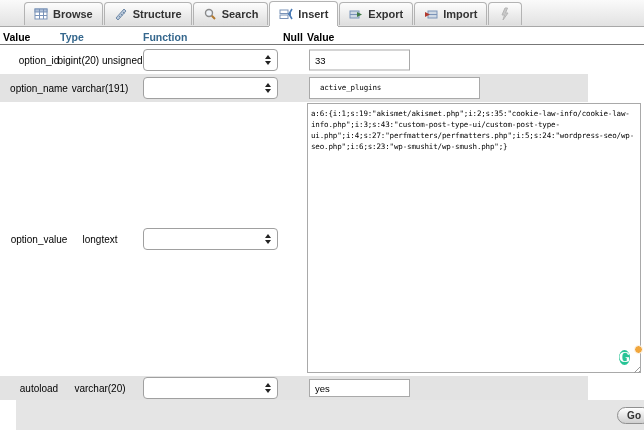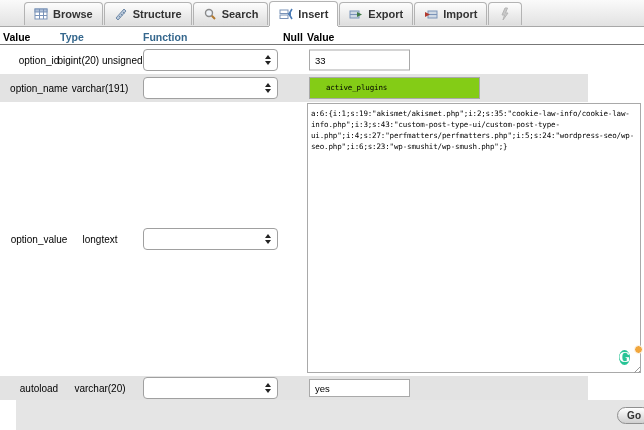--- a/index.html
+++ b/index.html
@@ -63,23 +63,23 @@
   .row3 { top:102px; height:274px; background:#fff; }
   .row4 { top:376px; height:24px; background:#e3e3e3; }
   .vinput {
     position:absolute; left:309px; top:50%; transform:translateY(-50%);
     height:21px; width:101px; border:1px solid #a9a9a9; background:#fff;
     font-family:"Liberation Sans", sans-serif; font-size:9.5px; padding:0 5px; color:#000;
   }
   .row4 .vinput { height:18px; }
   .vtextarea-small {
     position:absolute; left:309px; top:50%; transform:translateY(-50%);
-    width:171px; height:22px; border:1px solid #a9a9a9; background:#84cc16;
+    width:171px; height:22px; border:1px solid #a9a9a9; background:#ffffff;
     font-family:"DejaVu Sans Mono", monospace; font-size:7.5px; letter-spacing:-0.15px;
-    padding:4px 16px; resize:none; overflow:hidden; line-height:11px; color:#000;
+    padding:4px 10px; resize:none; overflow:hidden; line-height:11px; color:#000;
   }
   .vtextarea-big {
     position:absolute; left:307px; top:1px;
     width:334px; height:270px; border:1px solid #a9a9a9; background:#fff;
     font-family:"DejaVu Sans Mono", monospace; font-size:7.5px; letter-spacing:-0.15px;
     line-height:11px; padding:4px 1px 1px 3px; resize:none; overflow:hidden; color:#000;
   }
   .grip {
     position:absolute; width:9px; height:9px; pointer-events:none;
     background:repeating-linear-gradient(135deg, transparent 0 2px, #9a9a9a 2px 3px);

